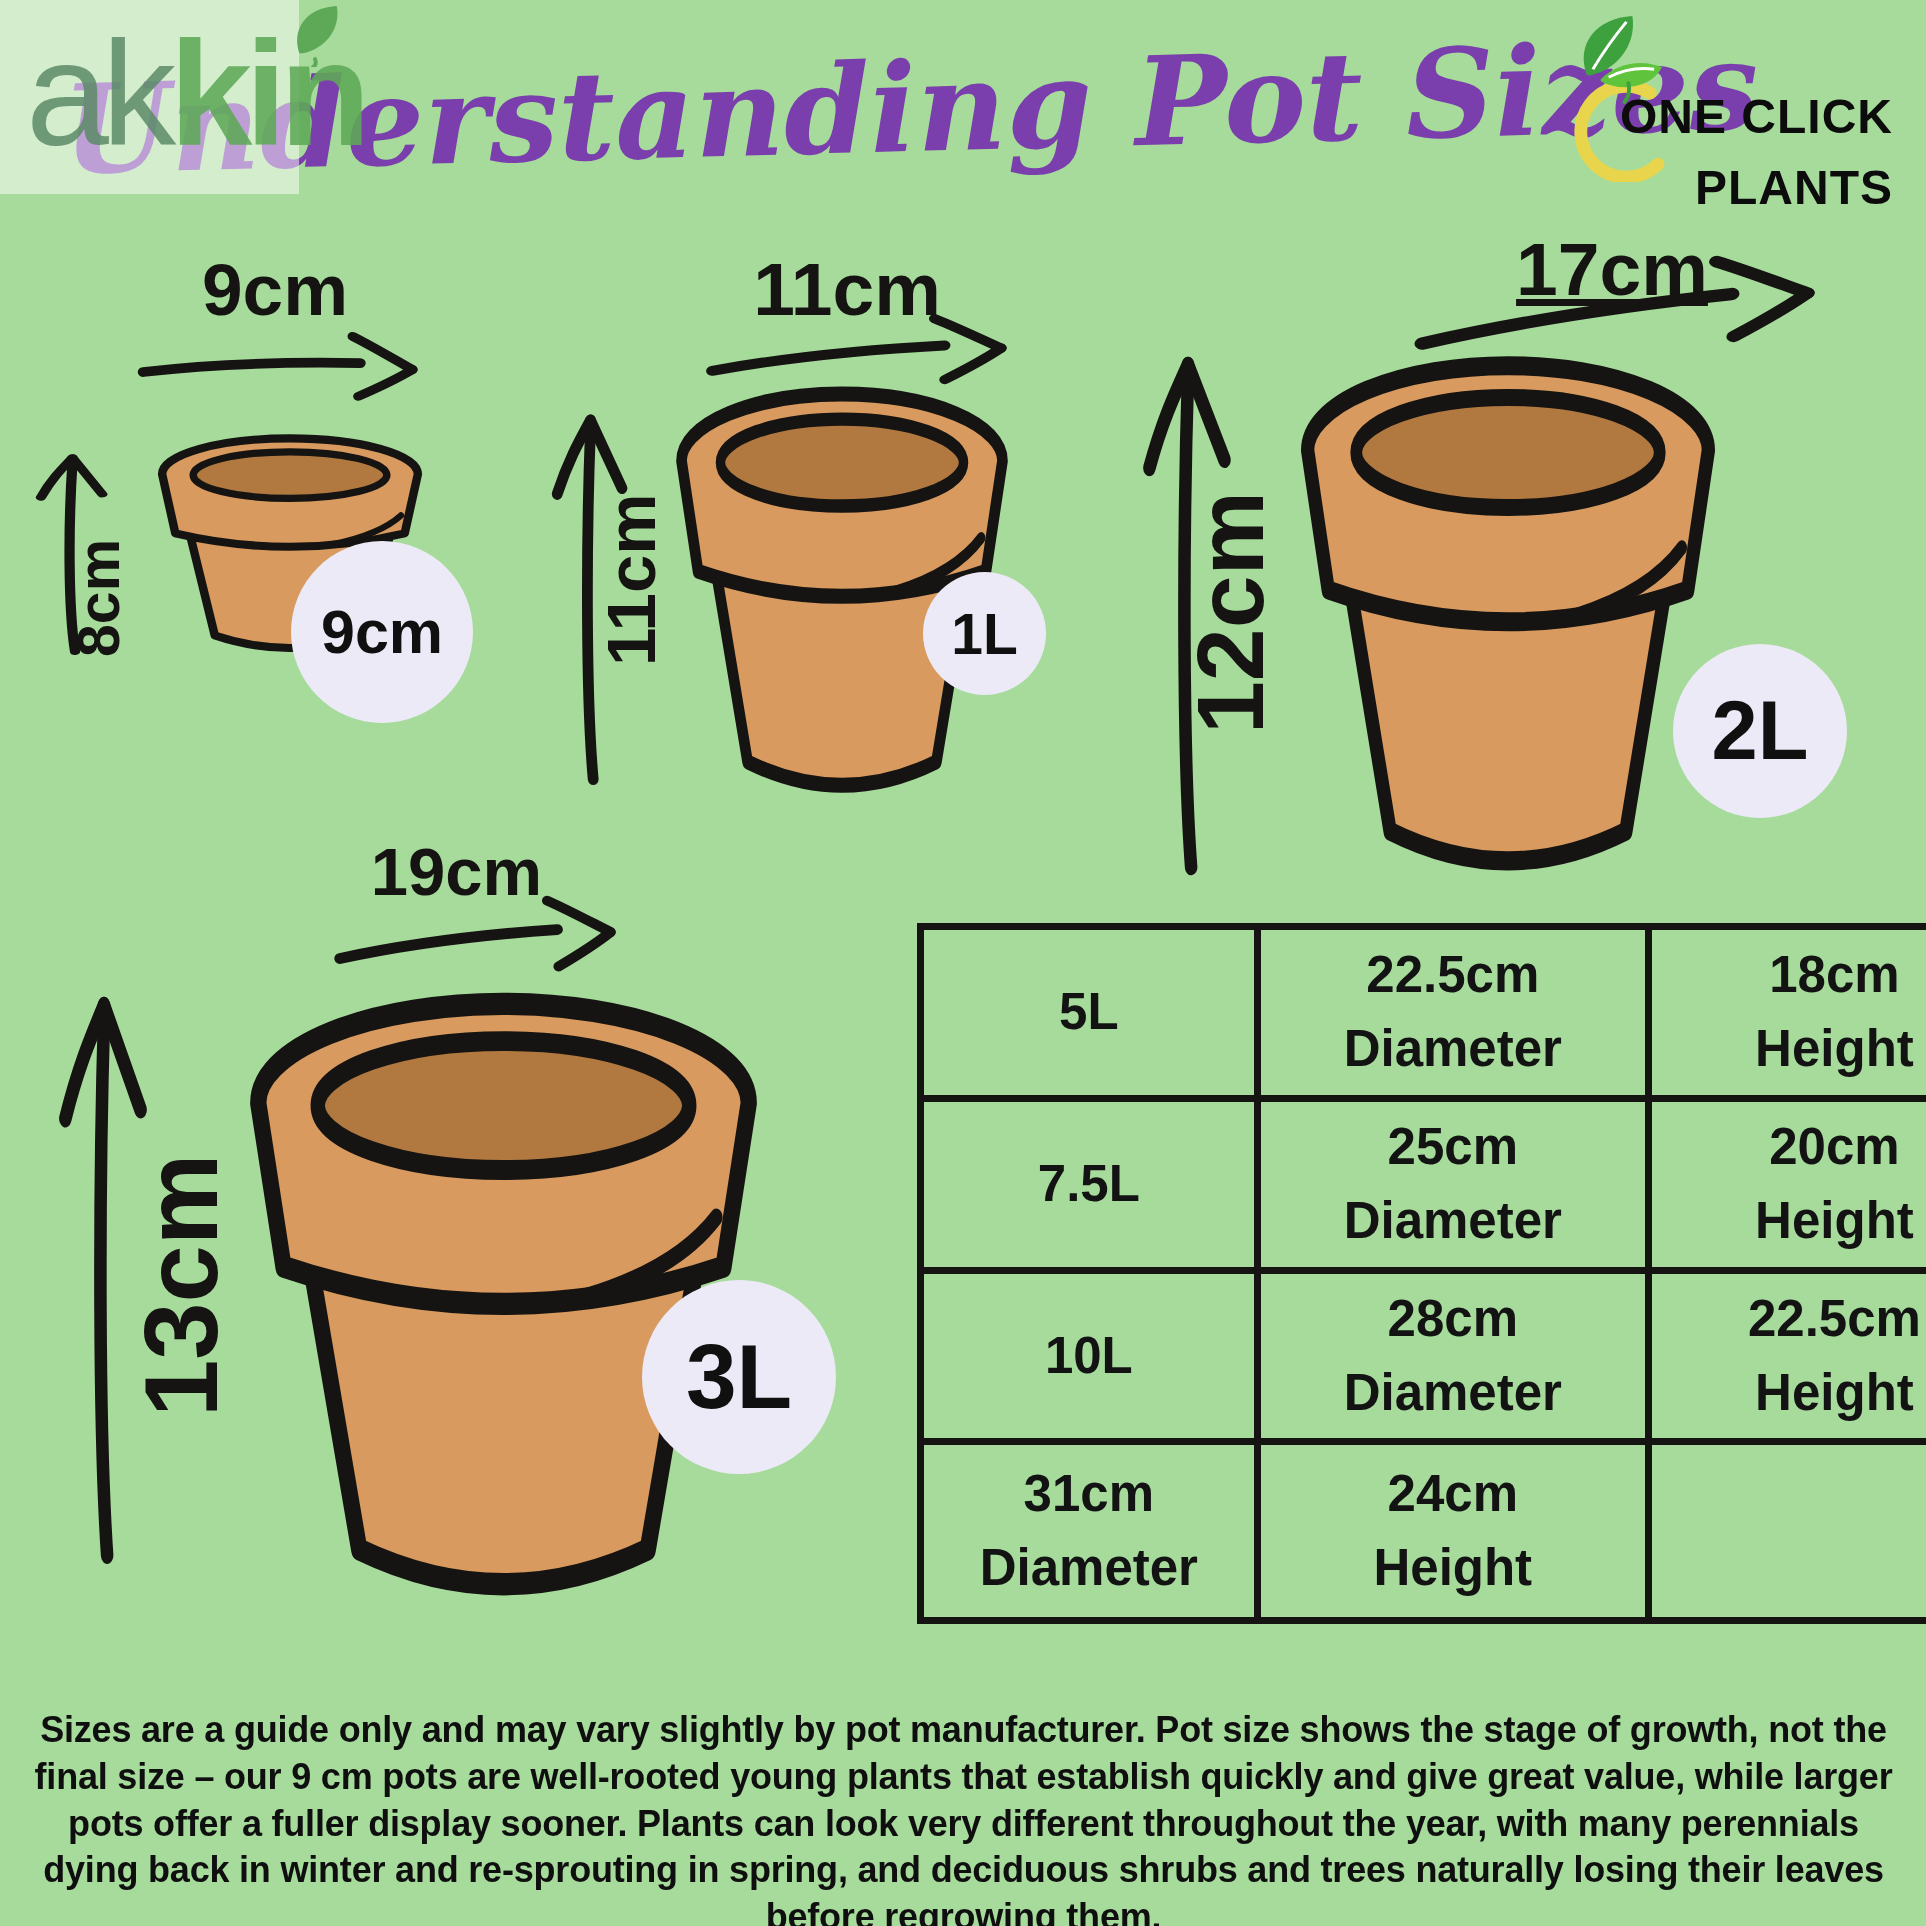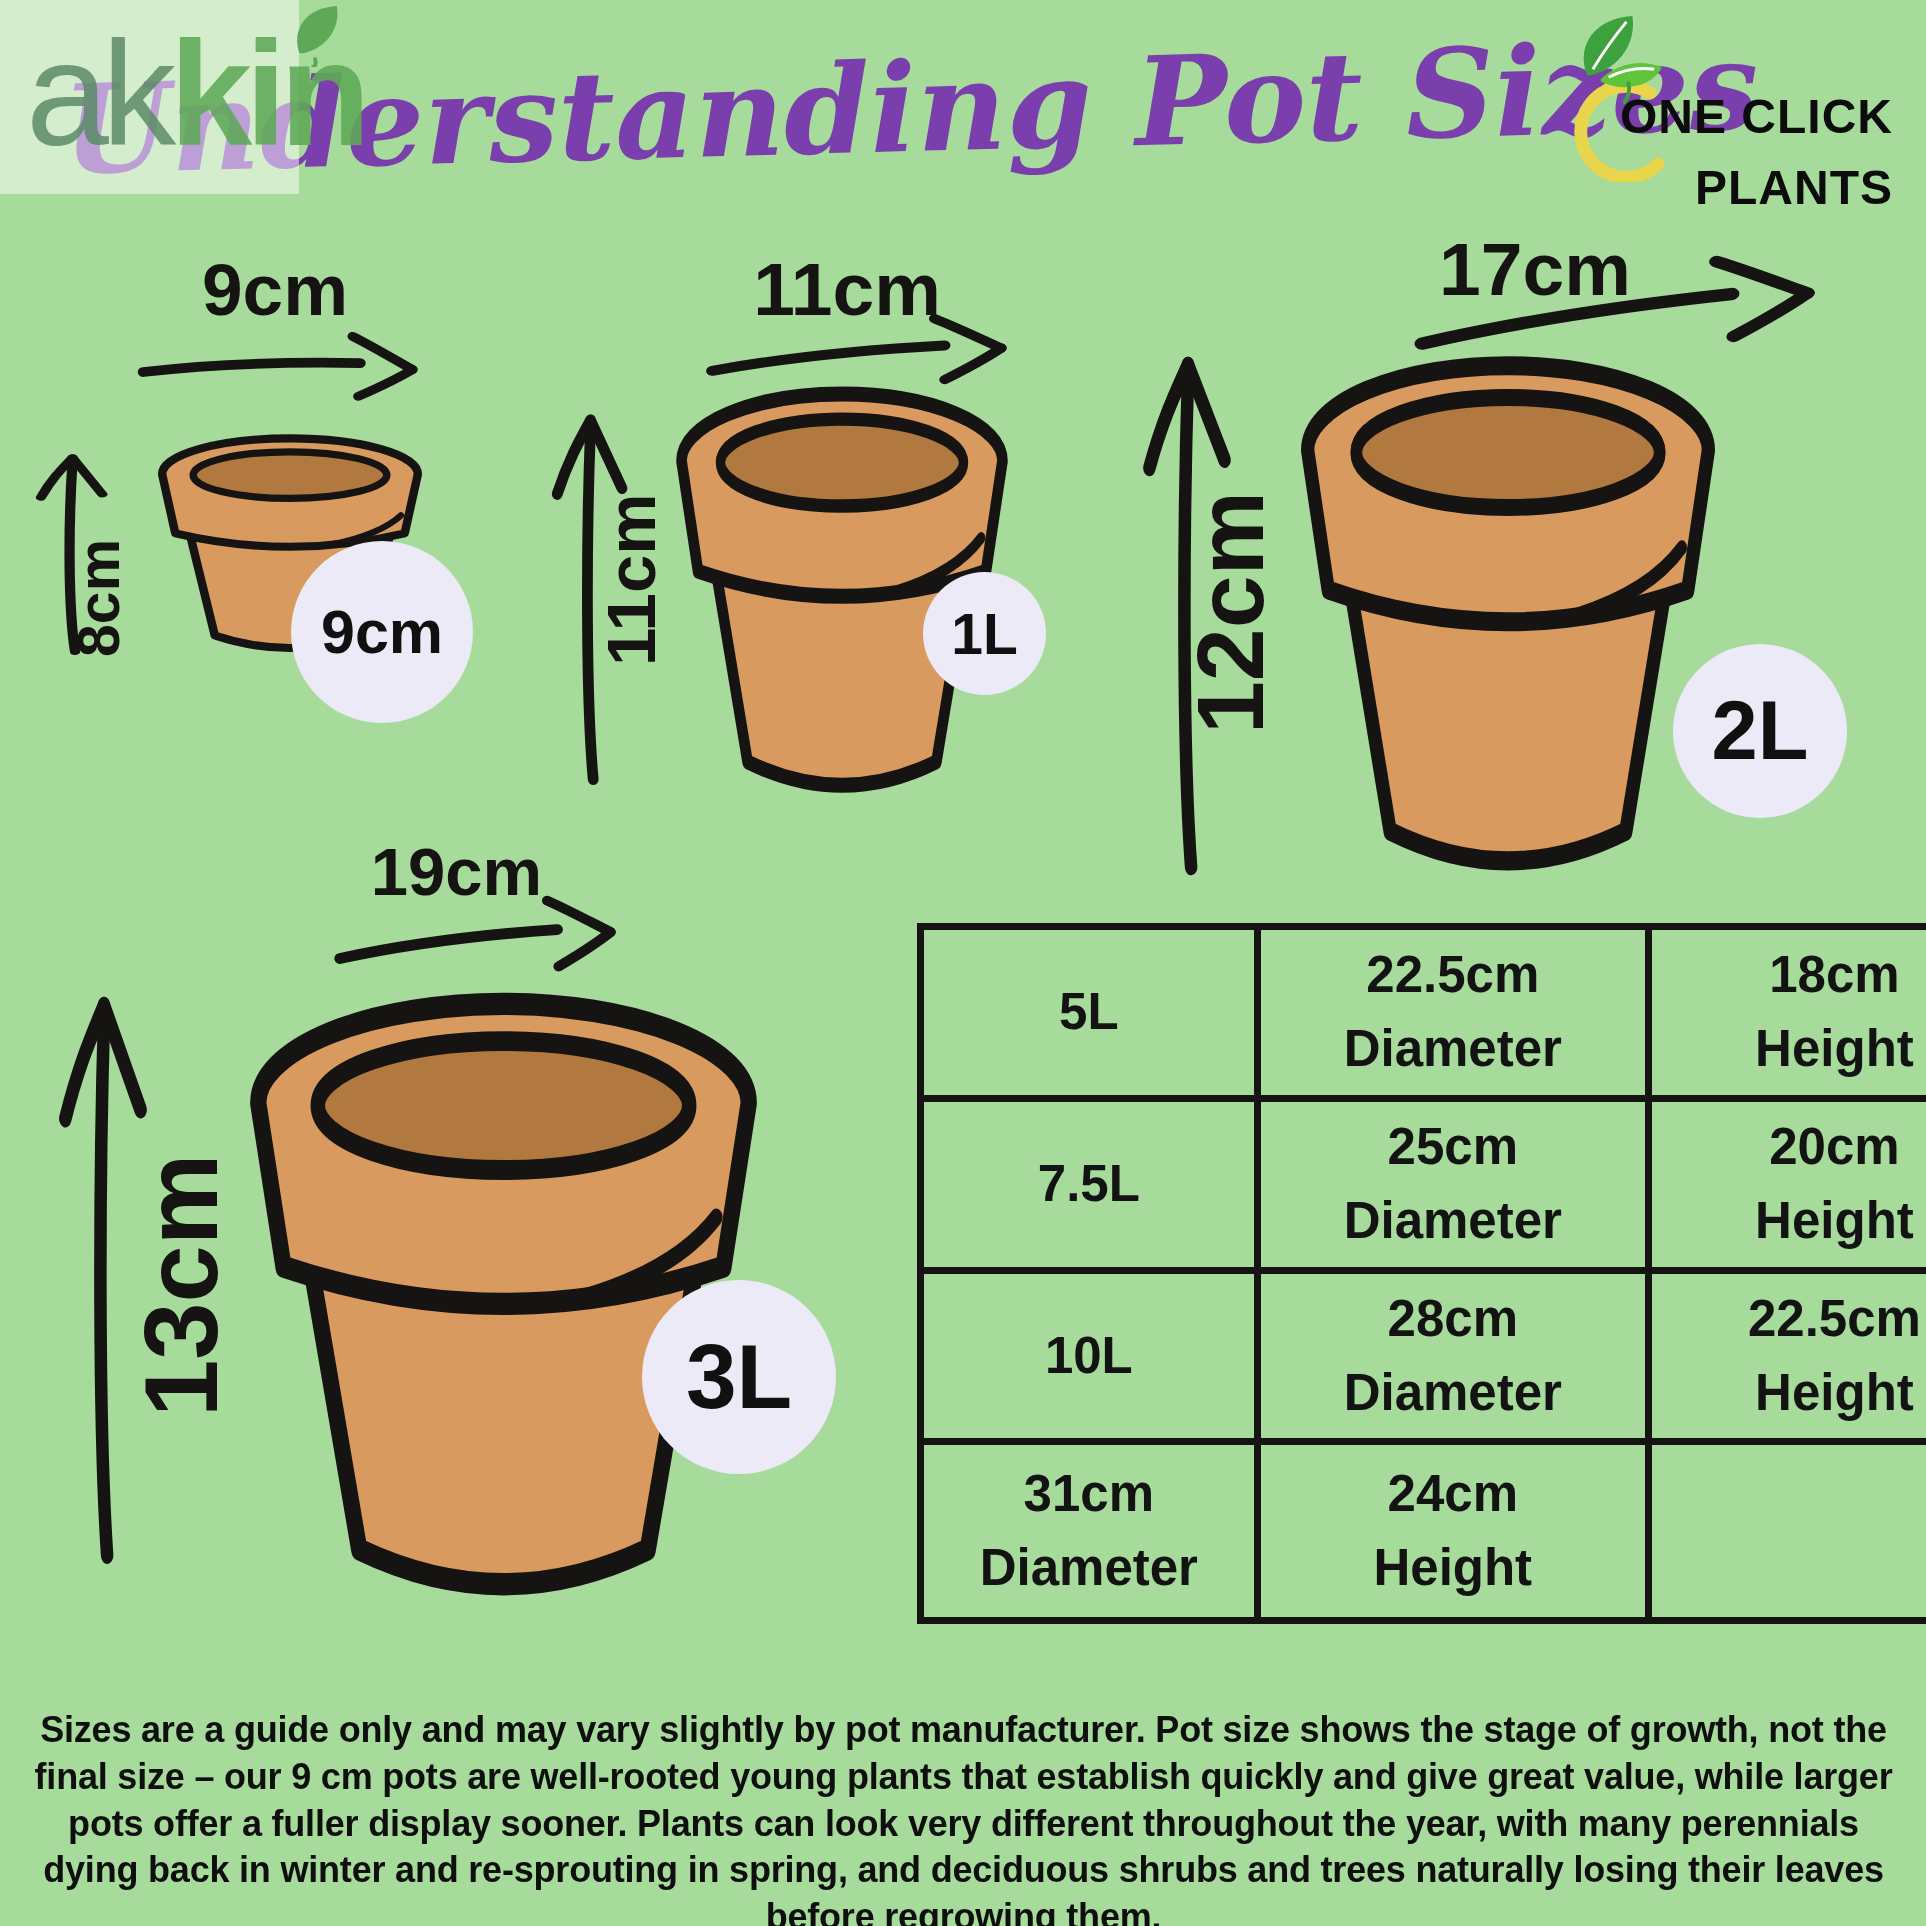--- a/index.html
+++ b/index.html
@@ -45,21 +45,21 @@
 
   
   #p2-wlabel{left:738px;top:246px;width:218px;font-size:75px;}
   #p2-harrow{left:701px;top:312px;width:322px;height:75px;transform:rotate(-4deg);}
   #p2-varrow{left:550px;top:399px;width:81px;height:388px;}
   #p2-vlabel{left:592px;top:463px;height:233px;font-size:69px;}
   #p2-pot{left:665px;top:384px;width:354px;height:418px;}
   #p2-badge{left:923px;top:572px;width:123px;height:123px;font-size:57px;}
 
   
-  #p3-wlabel{left:1426px;top:226px;width:218px;font-size:75px;}
+  #p3-wlabel{left:1503px;top:226px;width:218px;font-size:75px;text-decoration:underline;}
   #p3-harrow{left:1406px;top:259px;width:431px;height:93px;transform:rotate(-7deg);}
   #p3-varrow{left:1141px;top:335px;width:94px;height:543px;}
   #p3-vlabel{left:1176px;top:457px;height:312px;font-size:95px;}
   #p3-pot{left:1287px;top:353px;width:442px;height:529px;}
   #p3-badge{left:1673px;top:644px;width:174px;height:174px;font-size:83px;}
 
   
   #p4-wlabel{left:345px;top:833px;width:223px;font-size:67px;}
   #p4-harrow{left:329px;top:894px;width:302px;height:81px;transform:rotate(-5deg);}
   #p4-varrow{left:57px;top:973px;width:94px;height:594px;}

